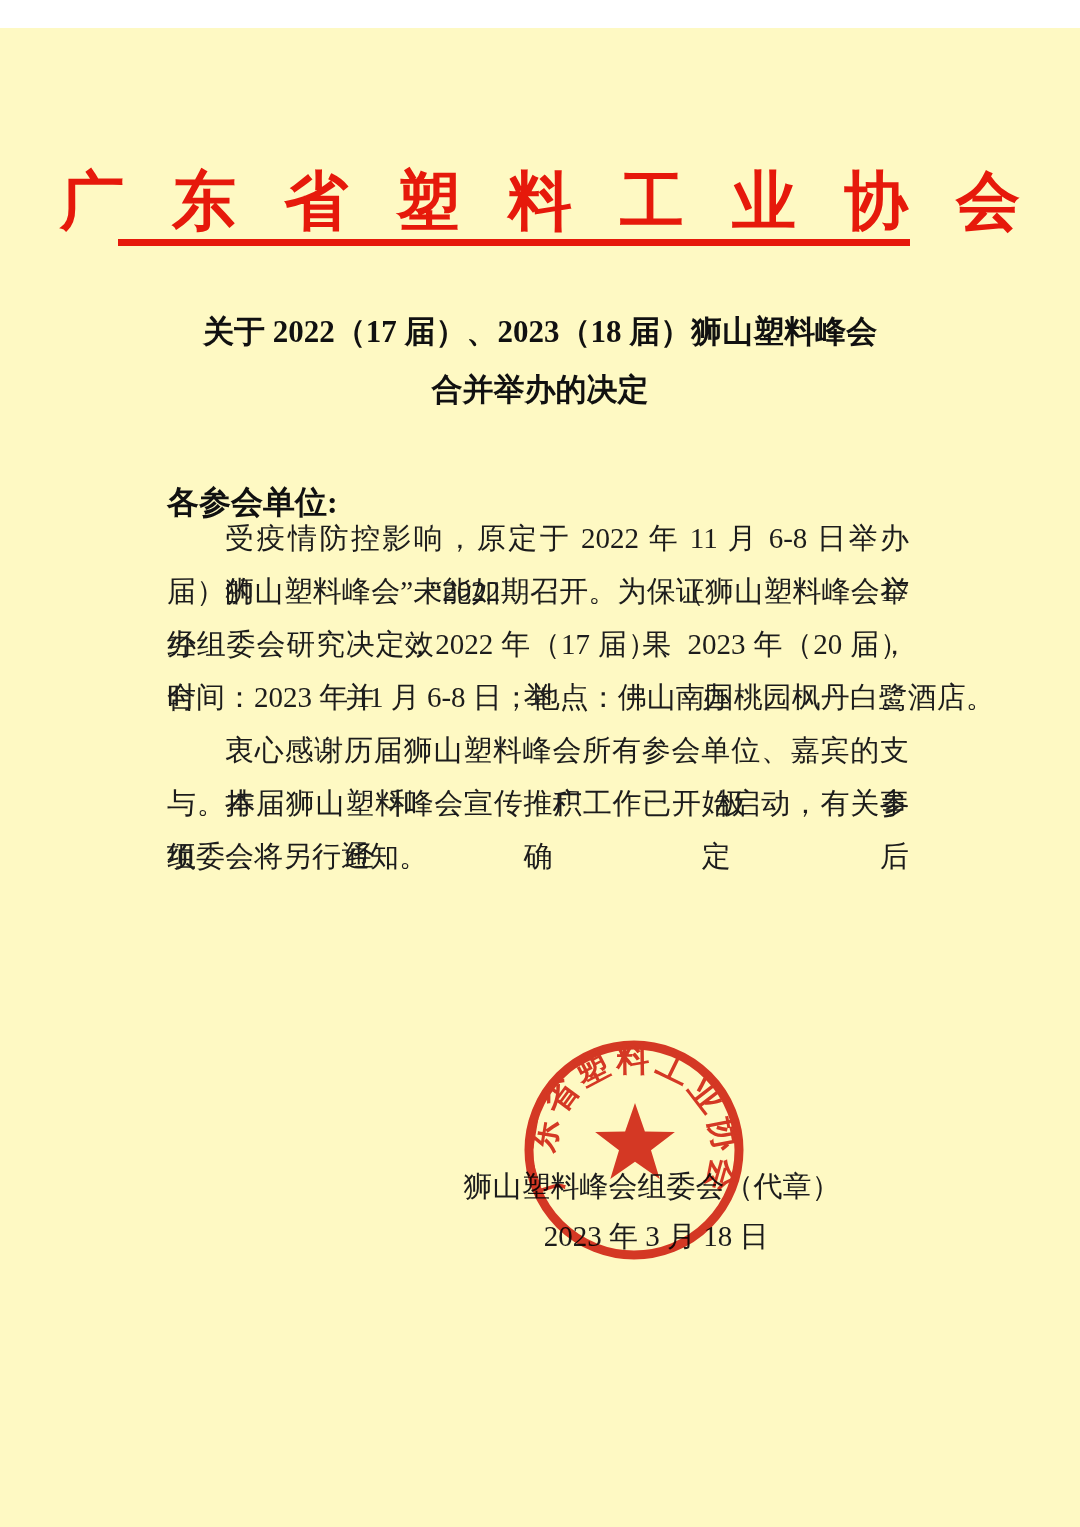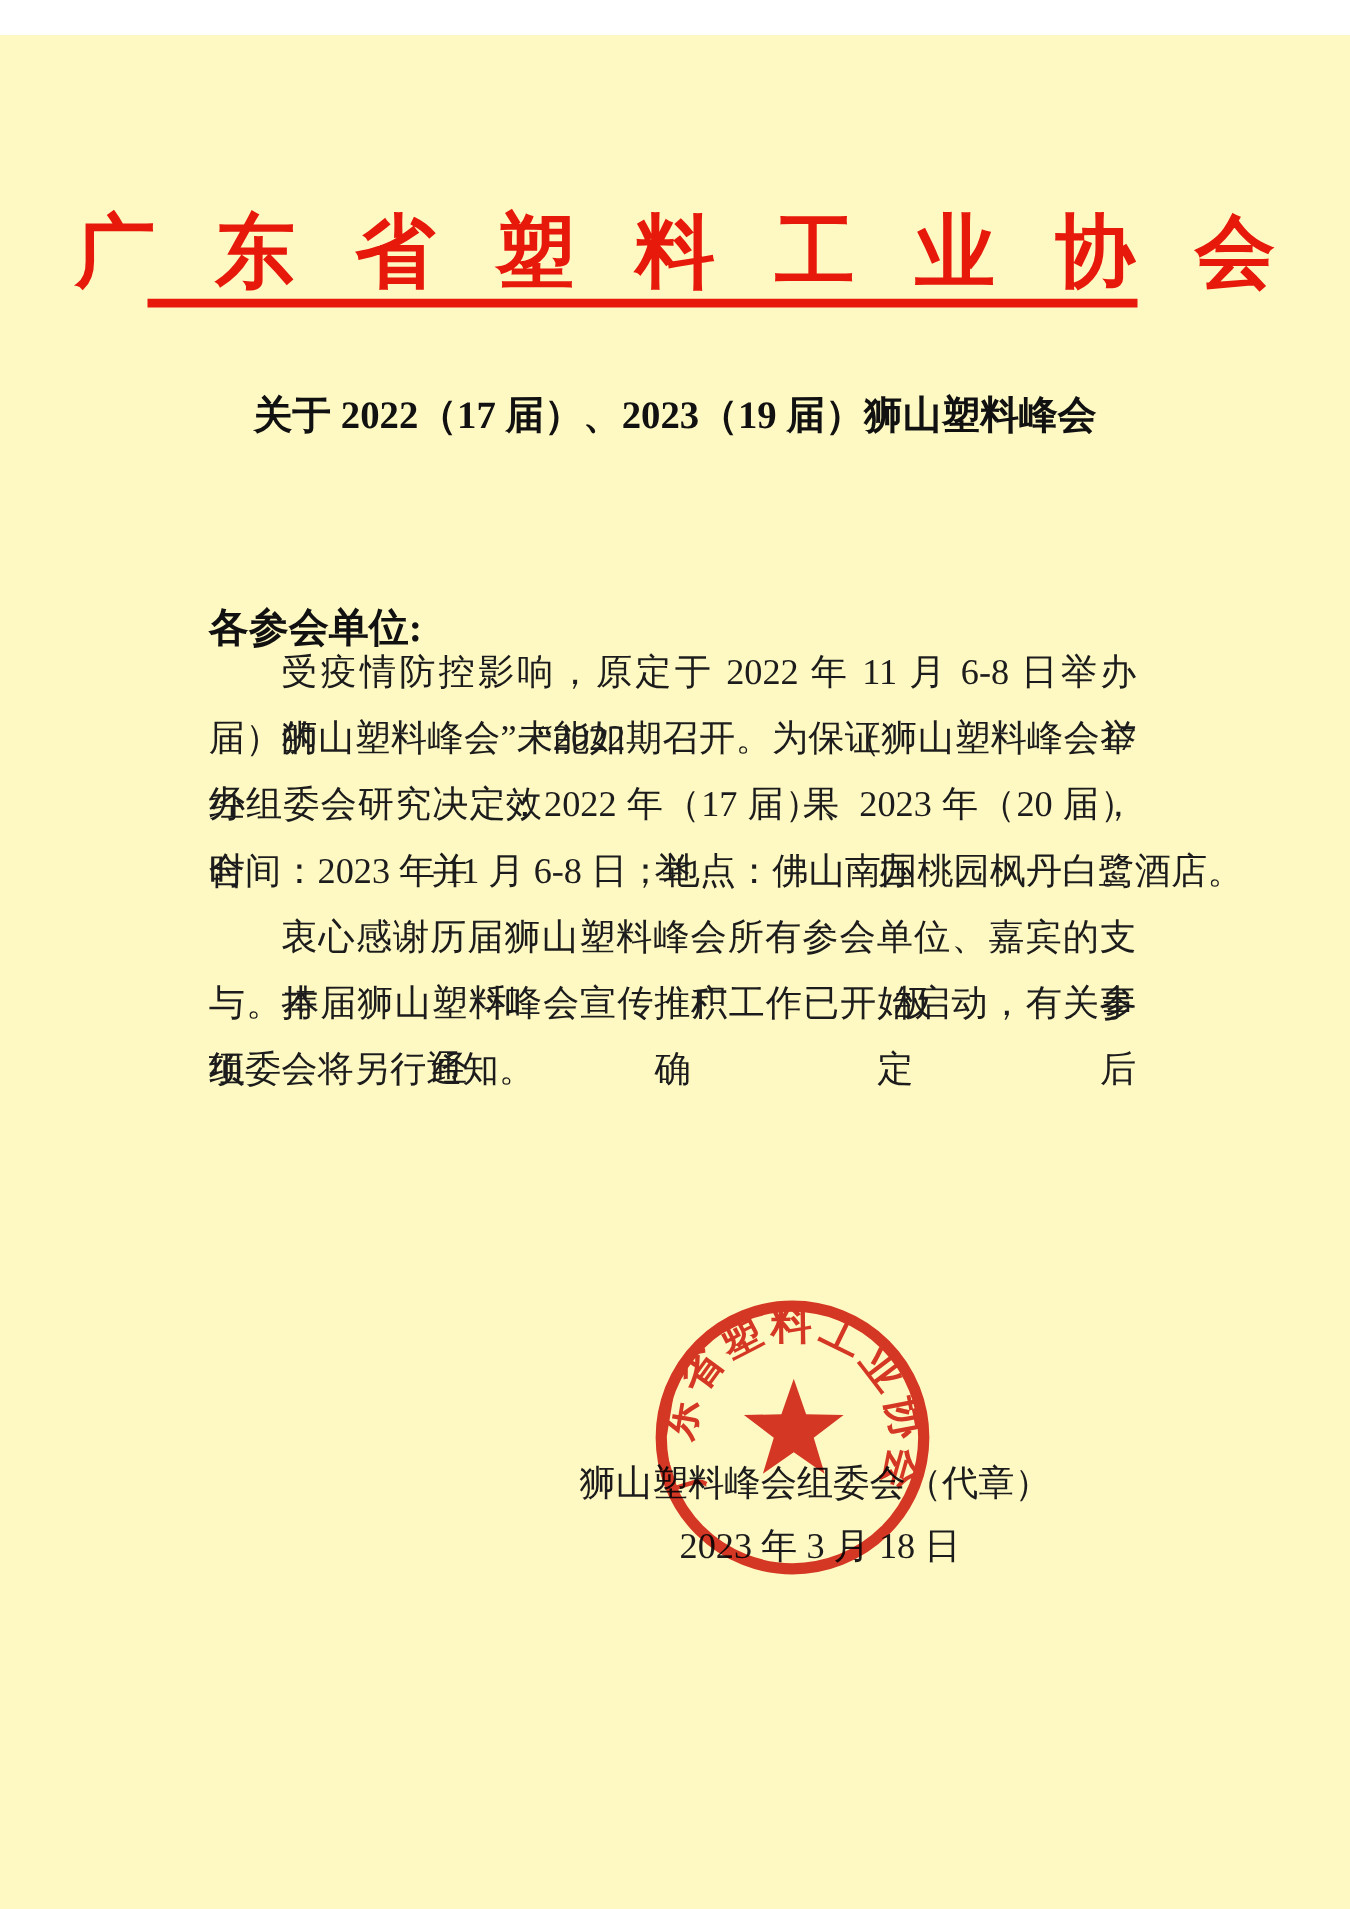--- a/index.html
+++ b/index.html
@@ -70,21 +70,22 @@
   }
 </style>
 </head>
 <body>
 
 <div class="page">
 
   <div class="org-name">广 东 省 塑 料 工 业 协 会</div>
   <div class="org-rule"></div>
 
-  <div class="doc-title l1">关于 2022（17 届）、2023（19 届）狮山塑料峰会</div>
+  <div class="doc-title l1">关于 2022（17 届）、2023（18 届）狮山塑料峰会</div>
+  <div class="doc-title l2">合并举办的决定</div>
 
   <div class="salutation">各参会单位:</div>
 
   <div class="body-block">
     <div class="body-line just indent">受疫情防控影响，原定于 2022 年 11 月 6-8 日举办的“2022（17</div>
     <div class="body-line just">届）狮山塑料峰会”未能如期召开。为保证狮山塑料峰会举办效果，</div>
     <div class="body-line just">经组委会研究决定：2022 年（17 届）、2023 年（20 届）合并举办。</div>
     <div class="body-line">时间：2023 年 11 月 6-8 日；地点：佛山南国桃园枫丹白鹭酒店。</div>
     <div class="body-line just indent">衷心感谢历届狮山塑料峰会所有参会单位、嘉宾的支持和积极参</div>
     <div class="body-line just">与。本届狮山塑料峰会宣传推广工作已开始启动，有关事项经确定后</div>

